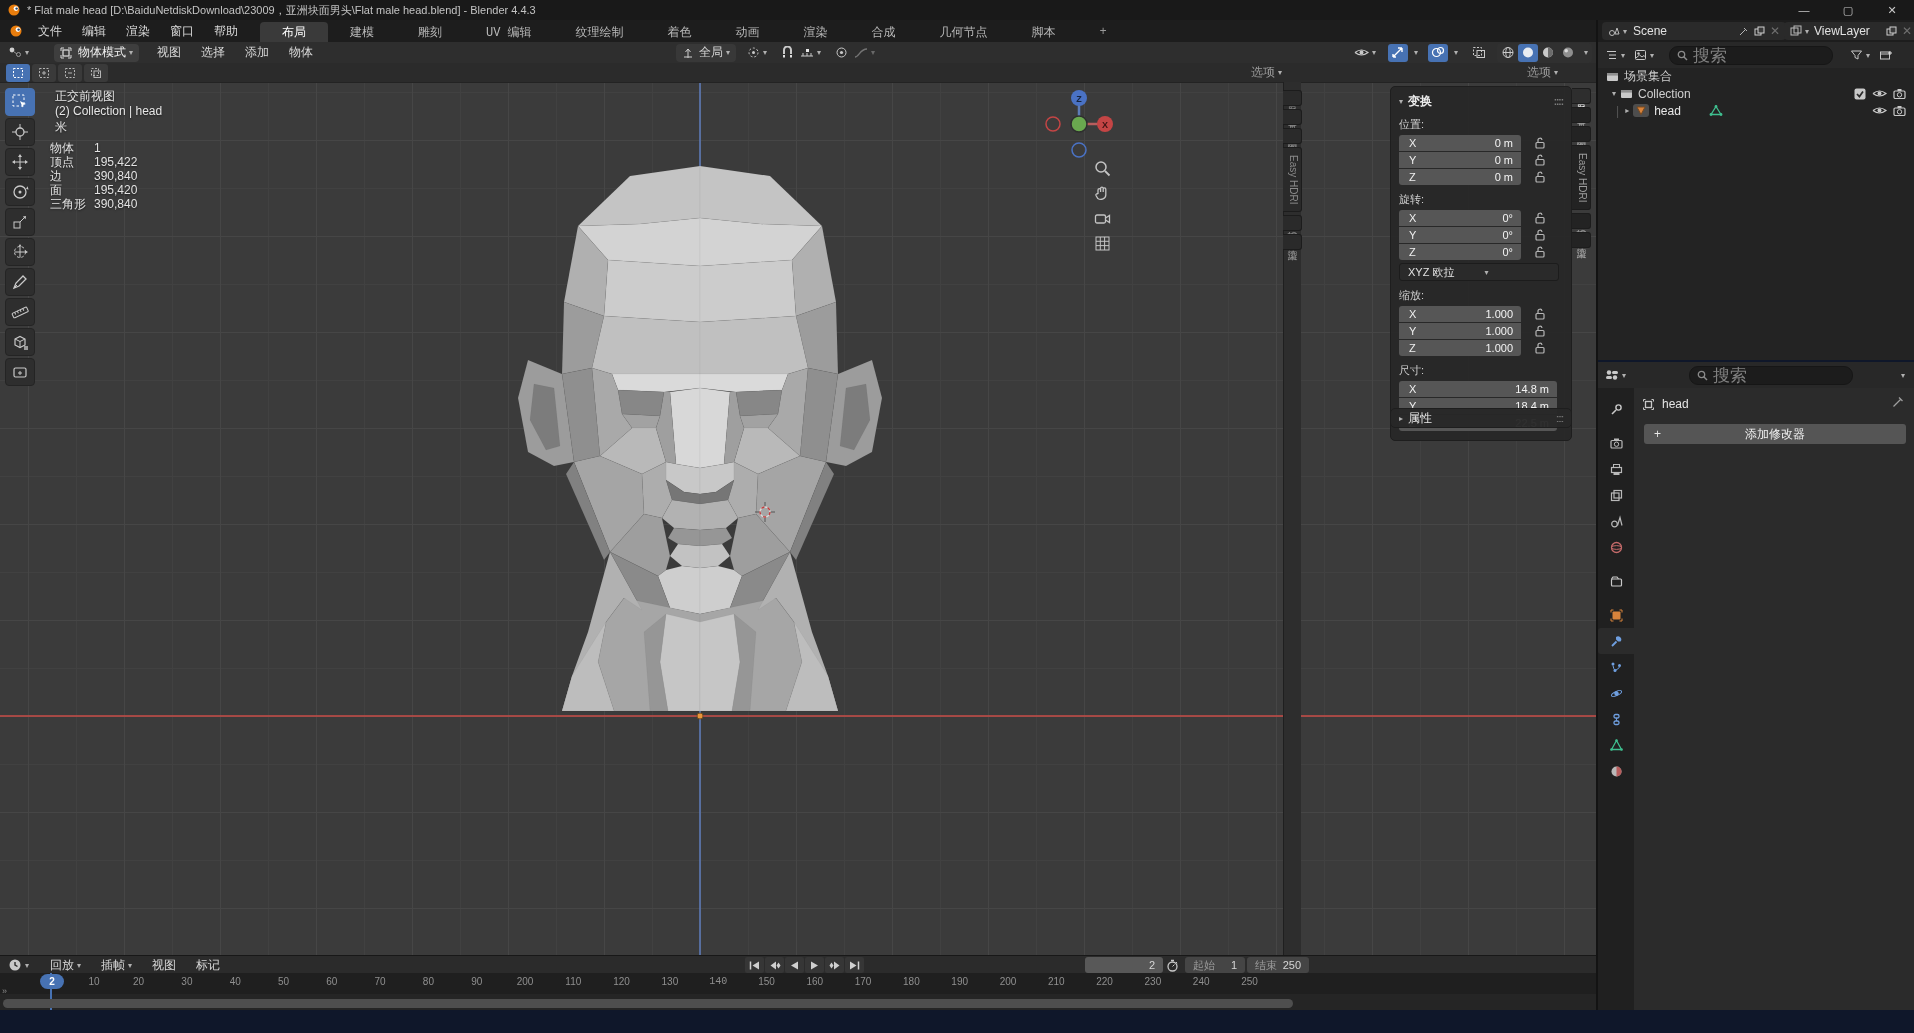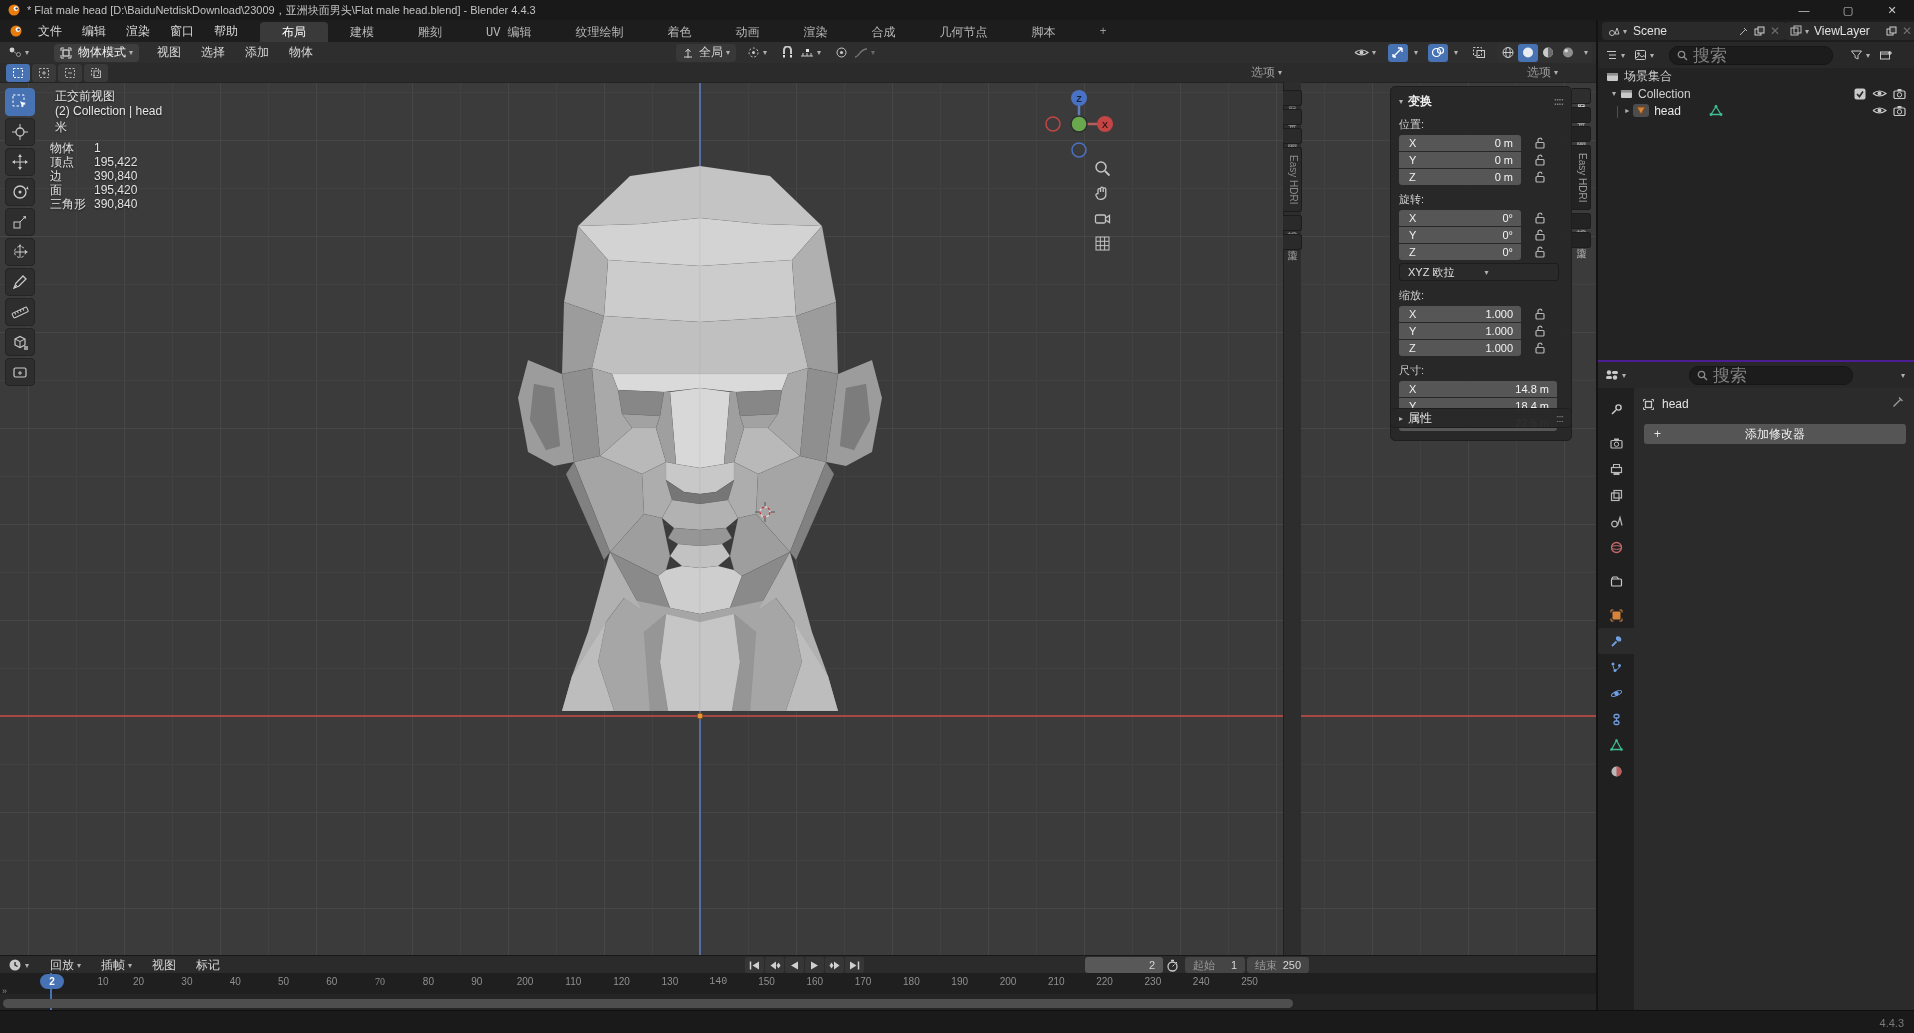--- a/index.html
+++ b/index.html
@@ -1,17 +1,17 @@
 <!DOCTYPE html>
 <html><head>
 <meta charset="utf-8">
 <style>
   html,body{margin:0;padding:0;background:#000;}
   #stage{position:relative;width:1914px;height:1033px;overflow:hidden;
-    background:#4c1d95;font-family:"Liberation Sans","DejaVu Sans",sans-serif;
+    background:#0f172a;font-family:"Liberation Sans","DejaVu Sans",sans-serif;
     font-size:12px;color:#d5d5d5;-webkit-font-smoothing:antialiased;}
   .abs{position:absolute;}
   .row{display:flex;align-items:center;}
   svg{display:block;}
   
   #titlebar{left:0;top:0;width:1914px;height:20px;background:#191919;display:flex;align-items:center;}
   #title-text{color:#c3c3c3;font-size:11px;margin-left:6px;white-space:nowrap;}
   .wctl{width:44px;height:20px;display:flex;align-items:center;justify-content:center;color:#c9c9c9;font-size:11px;}
   #win-controls{position:absolute;right:0;top:0;display:flex;}
   
@@ -1021,27 +1021,27 @@
     <div class="tl-field" style="position:absolute;left:1185px;width:44px;justify-content:space-between">
       <span class="dimtext">起始</span>
       <span>1</span>
     </div>
     <div class="tl-field" style="position:absolute;left:1247px;width:46px;justify-content:space-between">
       <span class="dimtext">结束</span>
       <span>250</span>
     </div>
   </div>
   <div id="tl-ruler" class="abs">
-      <span class="tick" style="left: 103px;">10</span>
+      <span class="tick" style="left: 94px;">10</span>
       <span class="tick" style="left: 138.6px;">20</span>
       <span class="tick" style="left: 186.9px;">30</span>
       <span class="tick" style="left: 235.2px;">40</span>
       <span class="tick" style="left: 283.5px;">50</span>
       <span class="tick" style="left: 331.8px;">60</span>
-      <span class="tick" style="left: 380.1px; font-family: Liberation Serif, serif;">70</span>
+      <span class="tick" style="left: 380.1px;">70</span>
       <span class="tick" style="left: 428.4px;">80</span>
       <span class="tick" style="left: 476.7px;">90</span>
       <span class="tick" style="left: 525px;">200</span>
       <span class="tick" style="left: 573.3px;">110</span>
       <span class="tick" style="left: 621.6px;">120</span>
       <span class="tick" style="left: 669.9px;">130</span>
       <span class="tick" style="left: 718.2px; font-family: Liberation Mono, monospace;">140</span>
       <span class="tick" style="left: 766.5px;">150</span>
       <span class="tick" style="left: 814.8px;">160</span>
       <span class="tick" style="left: 863.1px;">170</span>
@@ -1055,17 +1055,14 @@
       <span class="tick" style="left: 1249.5px;">250</span>
     </div>
   <div id="tl-body" class="abs"></div>
   <div id="playhead" class="abs"></div>
   <div id="framepill" class="abs">
       <span>2</span>
     </div>
   <div class="abs" style="left:2px;top:986px;color:#8a8a8a;font-size:9px">»</div>
   <div id="tl-scroll" class="abs"></div>
 
-  <div id="statusbar" class="abs">
-    <span id="version">4.4.3</span>
-  </div>
 
 </div>
 
 </body></html>

